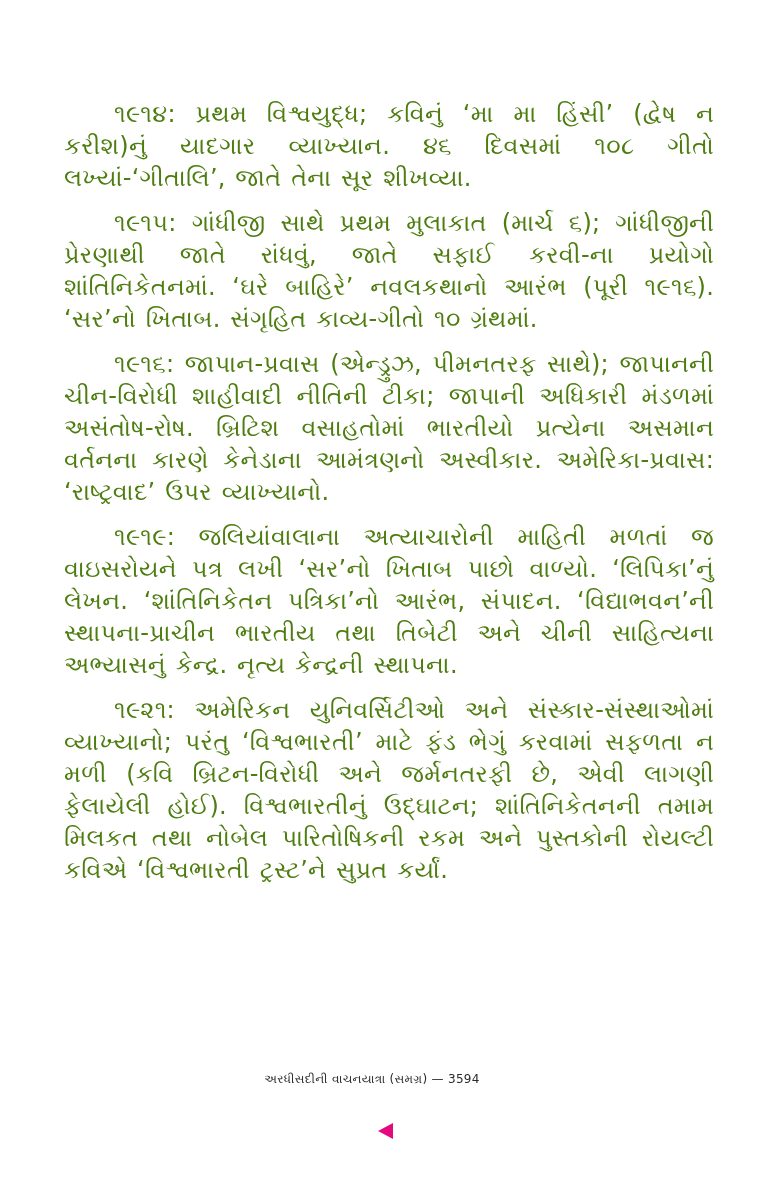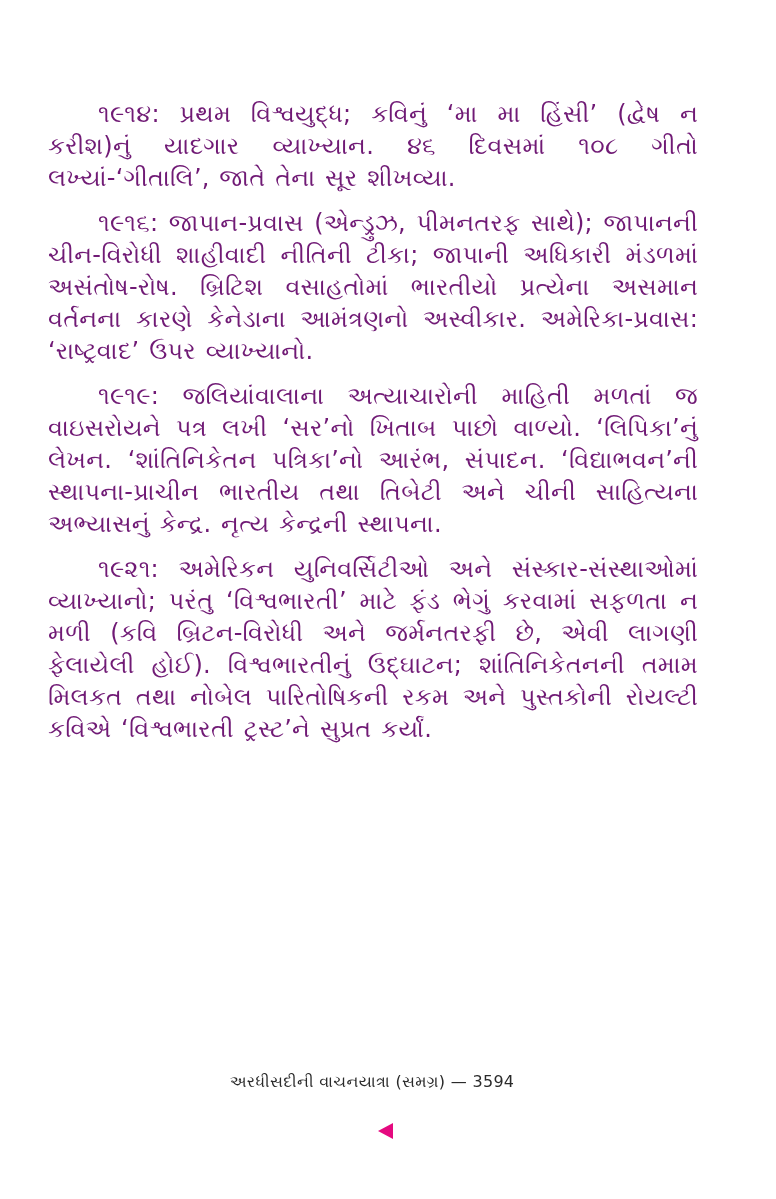--- a/index.html
+++ b/index.html
@@ -11,40 +11,40 @@
     position: relative;
     width: 776px;
     height: 1199px;
     background: #ffffff;
     overflow: hidden;
     font-family: "DejaVu Sans", sans-serif;
   }
   .text-block {
     position: absolute;
     top: 98px;
-    left: 48px;
+    left: 64px;
     width: 650px;
-    color: #701a75;
+    color: #4d7c0f;
   }
   .para {
     margin: 0 0 13px 0;
     font-size: 24px;
     line-height: 32px;
     text-align: justify;
     text-indent: 50px;
     letter-spacing: 0.2px;
     word-spacing: 2px;
   }
   .footer {
     position: absolute;
     top: 1072px;
     left: 0;
     width: 744px;
     text-align: center;
-    font-size: 16px;
+    font-size: 12px;
     color: #2a2a2a;
     letter-spacing: 0.3px;
   }
   .nav-triangle {
     position: absolute;
     top: 1123px;
     left: 378px;
     width: 0;
     height: 0;
     border-top: 8px solid transparent;
@@ -52,20 +52,21 @@
     border-right: 15px solid #e5097f;
   }
 </style>
 </head>
 <body>
 
 <div class="page">
 
   <main class="text-block">
     <p class="para">૧૯૧૪: પ્રથમ વિશ્વયુદ્ધ; કવિનું ‘મા મા હિંસી’ (દ્વેષ ન કરીશ)નું યાદગાર વ્યાખ્યાન. ૪૬ દિવસમાં ૧૦૮ ગીતો લખ્યાં-‘ગીતાલિ’, જાતે તેના સૂર શીખવ્યા.</p>
+    <p class="para">૧૯૧૫: ગાંધીજી સાથે પ્રથમ મુલાકાત (માર્ચ ૬); ગાંધીજીની પ્રેરણાથી જાતે રાંધવું, જાતે સફાઈ કરવી-ના પ્રયોગો શાંતિનિકેતનમાં. ‘ઘરે બાહિરે’ નવલકથાનો આરંભ (પૂરી ૧૯૧૬). ‘સર’નો ખિતાબ. સંગૃહિત કાવ્ય-ગીતો ૧૦ ગ્રંથમાં.</p>
     <p class="para">૧૯૧૬: જાપાન-પ્રવાસ (એન્ડ્રુઝ, પીમનતરફ સાથે); જાપાનની ચીન-વિરોધી શાહીવાદી નીતિની ટીકા; જાપાની અધિકારી મંડળમાં અસંતોષ-રોષ. બ્રિટિશ વસાહતોમાં ભારતીયો પ્રત્યેના અસમાન વર્તનના કારણે કેનેડાના આમંત્રણનો અસ્વીકાર. અમેરિકા-પ્રવાસ: ‘રાષ્ટ્રવાદ’ ઉપર વ્યાખ્યાનો.</p>
     <p class="para">૧૯૧૯: જલિયાંવાલાના અત્યાચારોની માહિતી મળતાં જ વાઇસરોયને પત્ર લખી ‘સર’નો ખિતાબ પાછો વાળ્યો. ‘લિપિકા’નું લેખન. ‘શાંતિનિકેતન પત્રિકા’નો આરંભ, સંપાદન. ‘વિદ્યાભવન’ની સ્થાપના-પ્રાચીન ભારતીય તથા તિબેટી અને ચીની સાહિત્યના અભ્યાસનું કેન્દ્ર. નૃત્ય કેન્દ્રની સ્થાપના.</p>
     <p class="para">૧૯૨૧: અમેરિકન યુનિવર્સિટીઓ અને સંસ્કાર-સંસ્થાઓમાં વ્યાખ્યાનો; પરંતુ ‘વિશ્વભારતી’ માટે ફંડ ભેગું કરવામાં સફળતા ન મળી (કવિ બ્રિટન-વિરોધી અને જર્મનતરફી છે, એવી લાગણી ફેલાયેલી હોઈ). વિશ્વભારતીનું ઉદ્ઘાટન; શાંતિનિકેતનની તમામ મિલકત તથા નોબેલ પારિતોષિકની રકમ અને પુસ્તકોની રોયલ્ટી કવિએ ‘વિશ્વભારતી ટ્રસ્ટ’ને સુપ્રત કર્યાં.</p>
   </main>
 
   <div class="footer">
     <span>અરધીસદીની વાચનયાત્રા (સમગ્ર) — 3594</span>
   </div>
 
   <div class="nav-triangle"></div>

